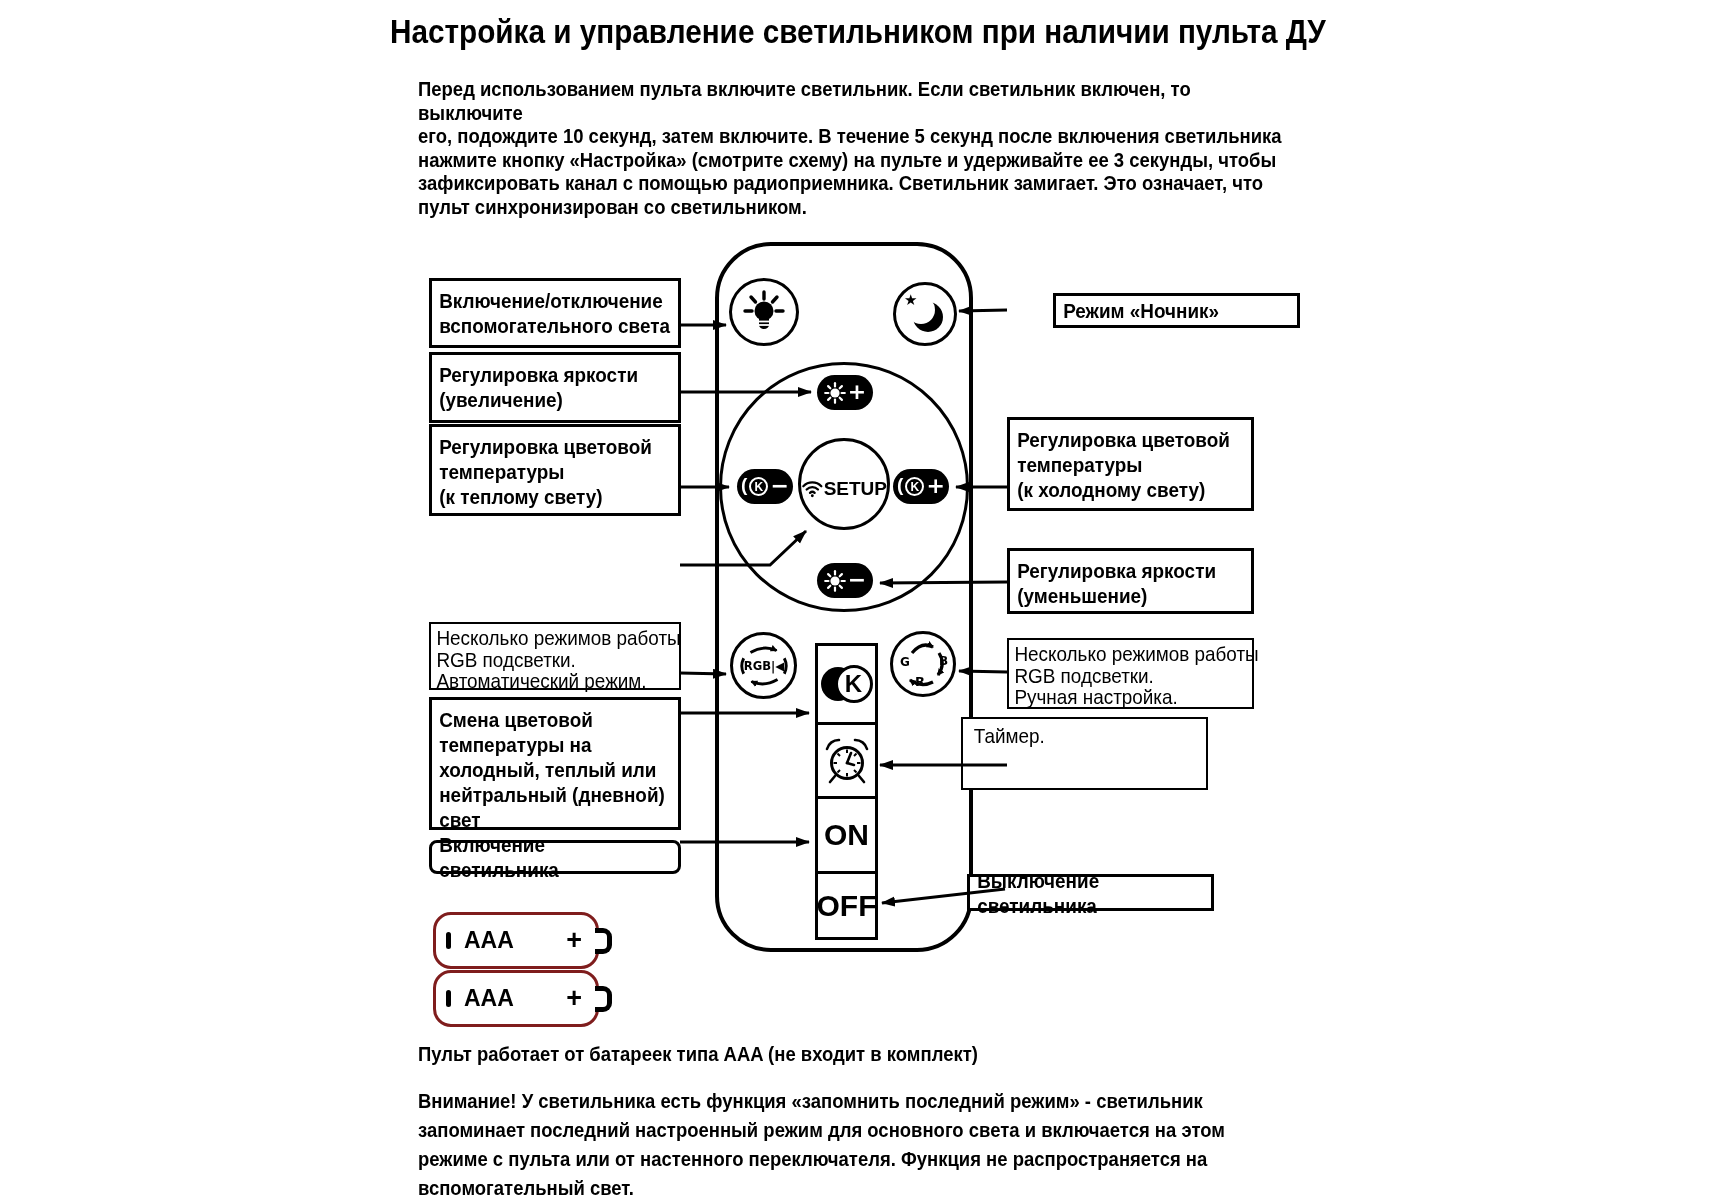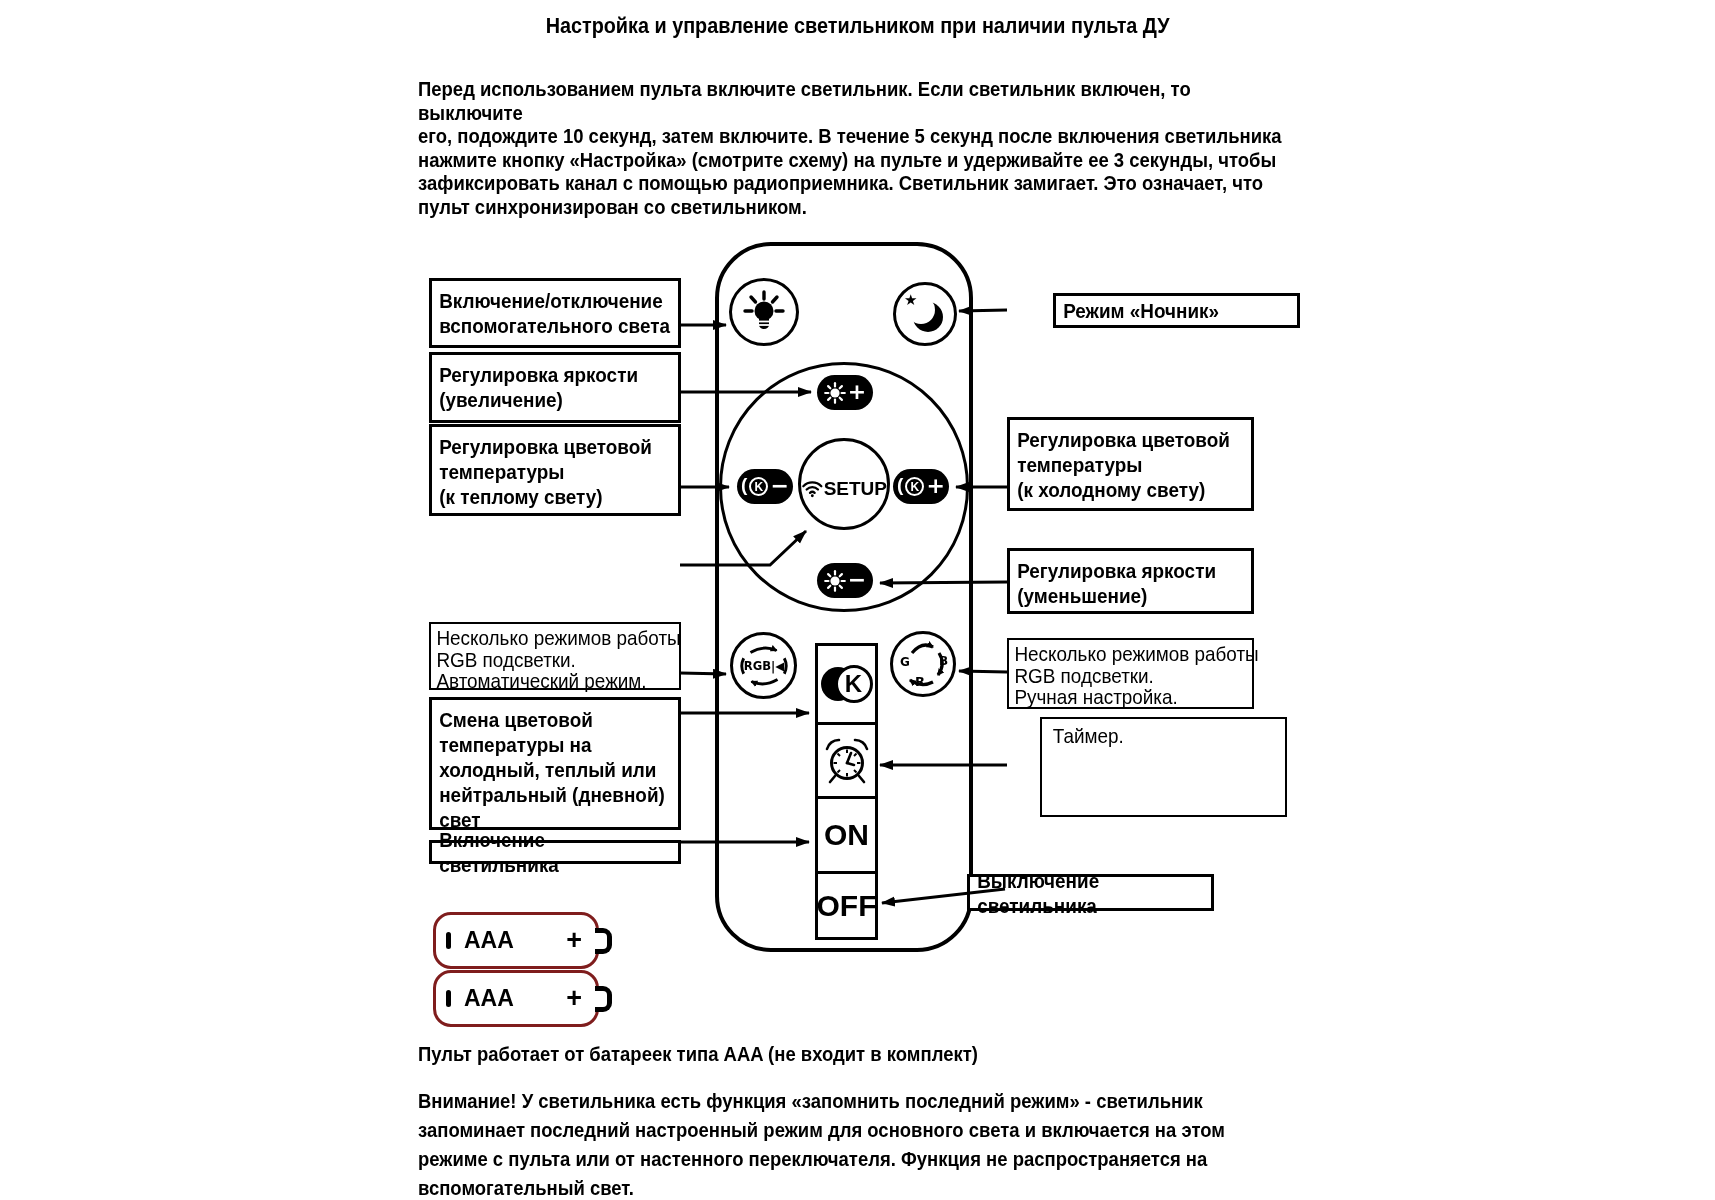--- a/index.html
+++ b/index.html
@@ -2,21 +2,21 @@
 <html><head>
 <meta charset="utf-8">
 <style>
   html,body { margin:0; padding:0; background:#ffffff; }
   .page {
     position:relative; width:1715px; height:1200px; background:#fff;
     font-family:"Liberation Sans", sans-serif; color:#000; overflow:hidden;
   }
   .title {
     position:absolute; left:0; top:13px; width:1715px; text-align:center;
-    font-size:22px; font-weight:bold; white-space:nowrap;
+    font-size:33px; font-weight:bold; white-space:nowrap;
   }
   .title > span { display:inline-block; transform:scaleX(0.9); transform-origin:50% 50%; }
   .para {
     position:absolute; font-weight:bold; font-size:21px; line-height:23.5px;
     white-space:pre-line; transform:scaleX(0.88); transform-origin:0 0; width:1000px;
   }
   .callout {
     position:absolute; border:3px solid #000; background:#fff; box-sizing:border-box;
     width:252px; z-index:4;
   }
@@ -268,36 +268,36 @@
 температуры
 (к теплому свету)</span></div>
   <div class="callout thin reg" style="left:429px; top:622px; height:68px;"><span class="ct">Несколько режимов работы
 RGB подсветки.
 Автоматический режим.</span></div>
   <div class="callout" style="left:429px; top:697px; height:133px;"><span class="ct">Смена цветовой
 температуры на
 холодный, теплый или
 нейтральный (дневной)
 свет</span></div>
-  <div class="callout oneline" style="left:429px; top:840px; height:24px;">
+  <div class="callout oneline" style="left:429px; top:840px; height:34px;border-radius:8px;">
       <span class="ct">Включение светильника</span>
     </div>
 
   <div class="callout right oneline" style="left:1007px; top:293px; height:35px;margin-left:46px;">
       <span class="ct">Режим «Ночник»</span>
     </div>
   <div class="callout right" style="left:1007px; top:417px; height:94px;"><span class="ct">Регулировка цветовой
 температуры
 (к холодному свету)</span></div>
   <div class="callout right" style="left:1007px; top:548px; height:66px;"><span class="ct">Регулировка яркости
 (уменьшение)</span></div>
   <div class="callout right thin reg" style="left:1007px; top:638px; height:71px;"><span class="ct">Несколько режимов работы
 RGB подсветки.
 Ручная настройка.</span></div>
-  <div class="callout right thin reg" style="left:1040px; top:717px; height:100px;"><span class="ct" style="padding-top:6px; padding-left:12px;">Таймер.</span></div>
+  <div class="callout right thin reg" style="left:961px; top:717px; height:73px;"><span class="ct" style="padding-top:6px; padding-left:12px;">Таймер.</span></div>
   <div class="callout right oneline" style="left:967px; top:874px; height:37px;">
       <span class="ct">Выключение светильника</span>
     </div>
 
   <div class="battery" style="left:433px; top:912px;">
     <div class="bat-bar"></div>
     <div class="bat-label">AAA</div>
     <div class="bat-plus">+</div>
     <div class="bat-nub"></div>
   </div>

